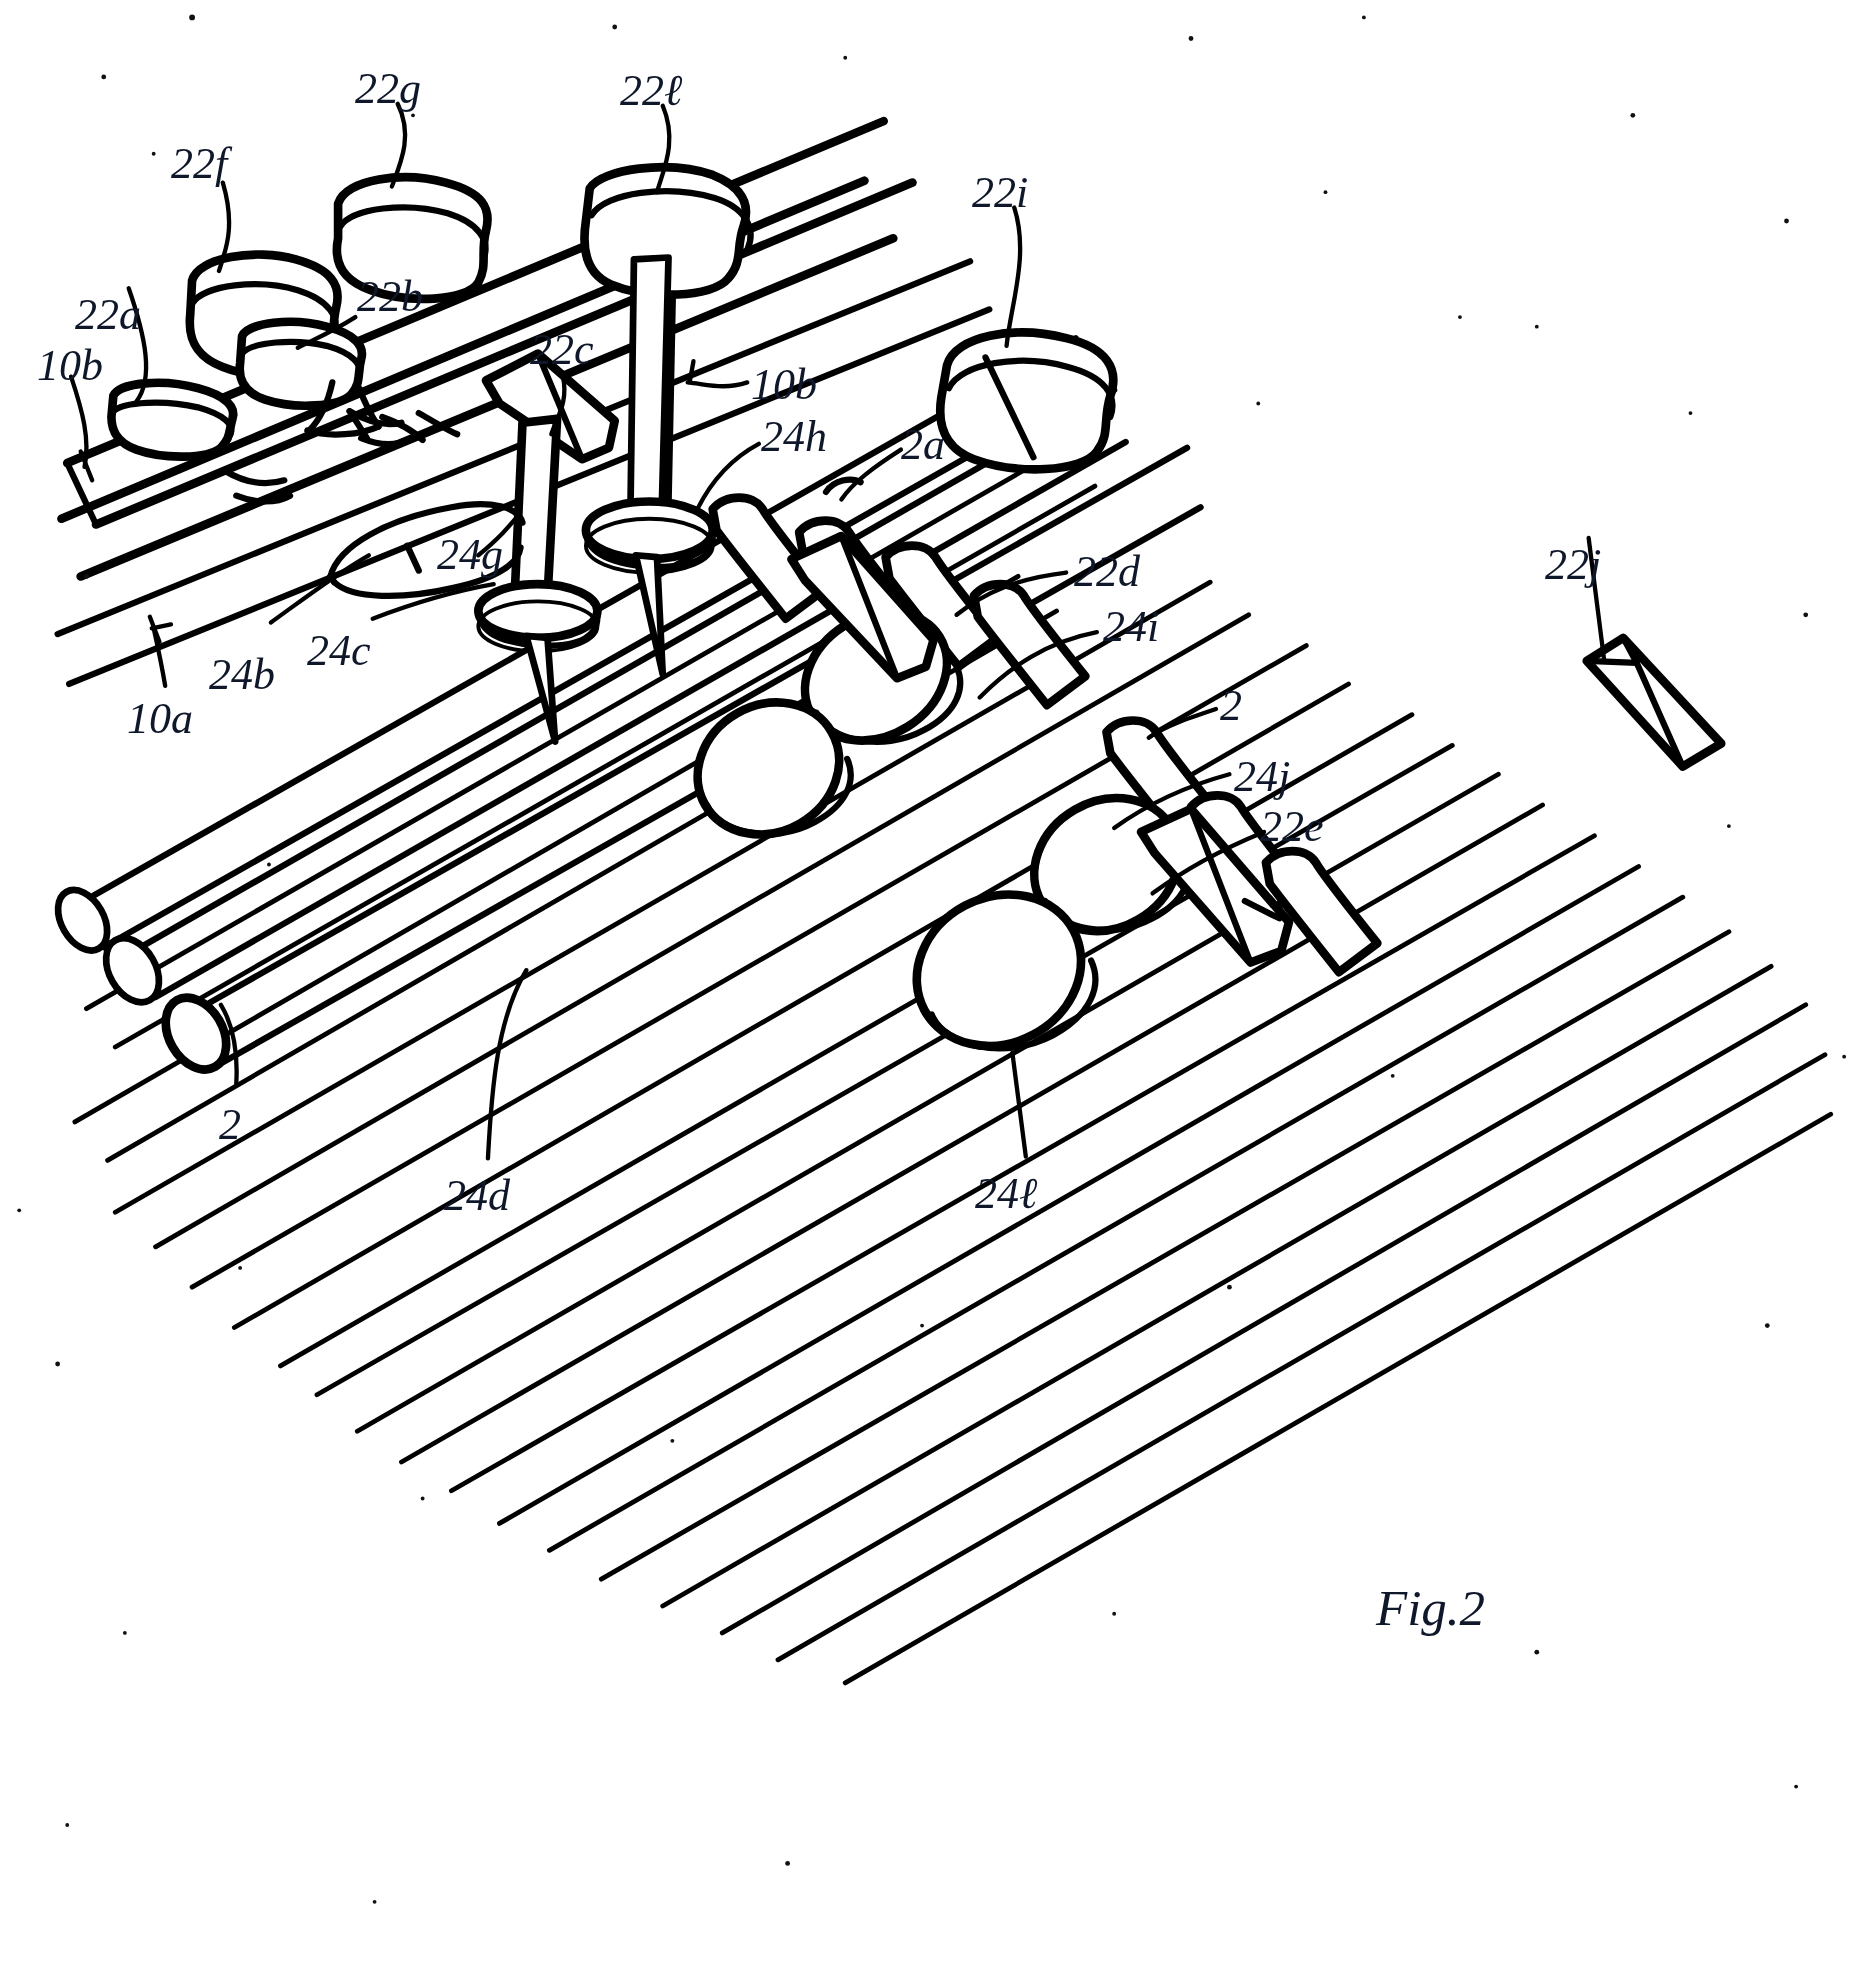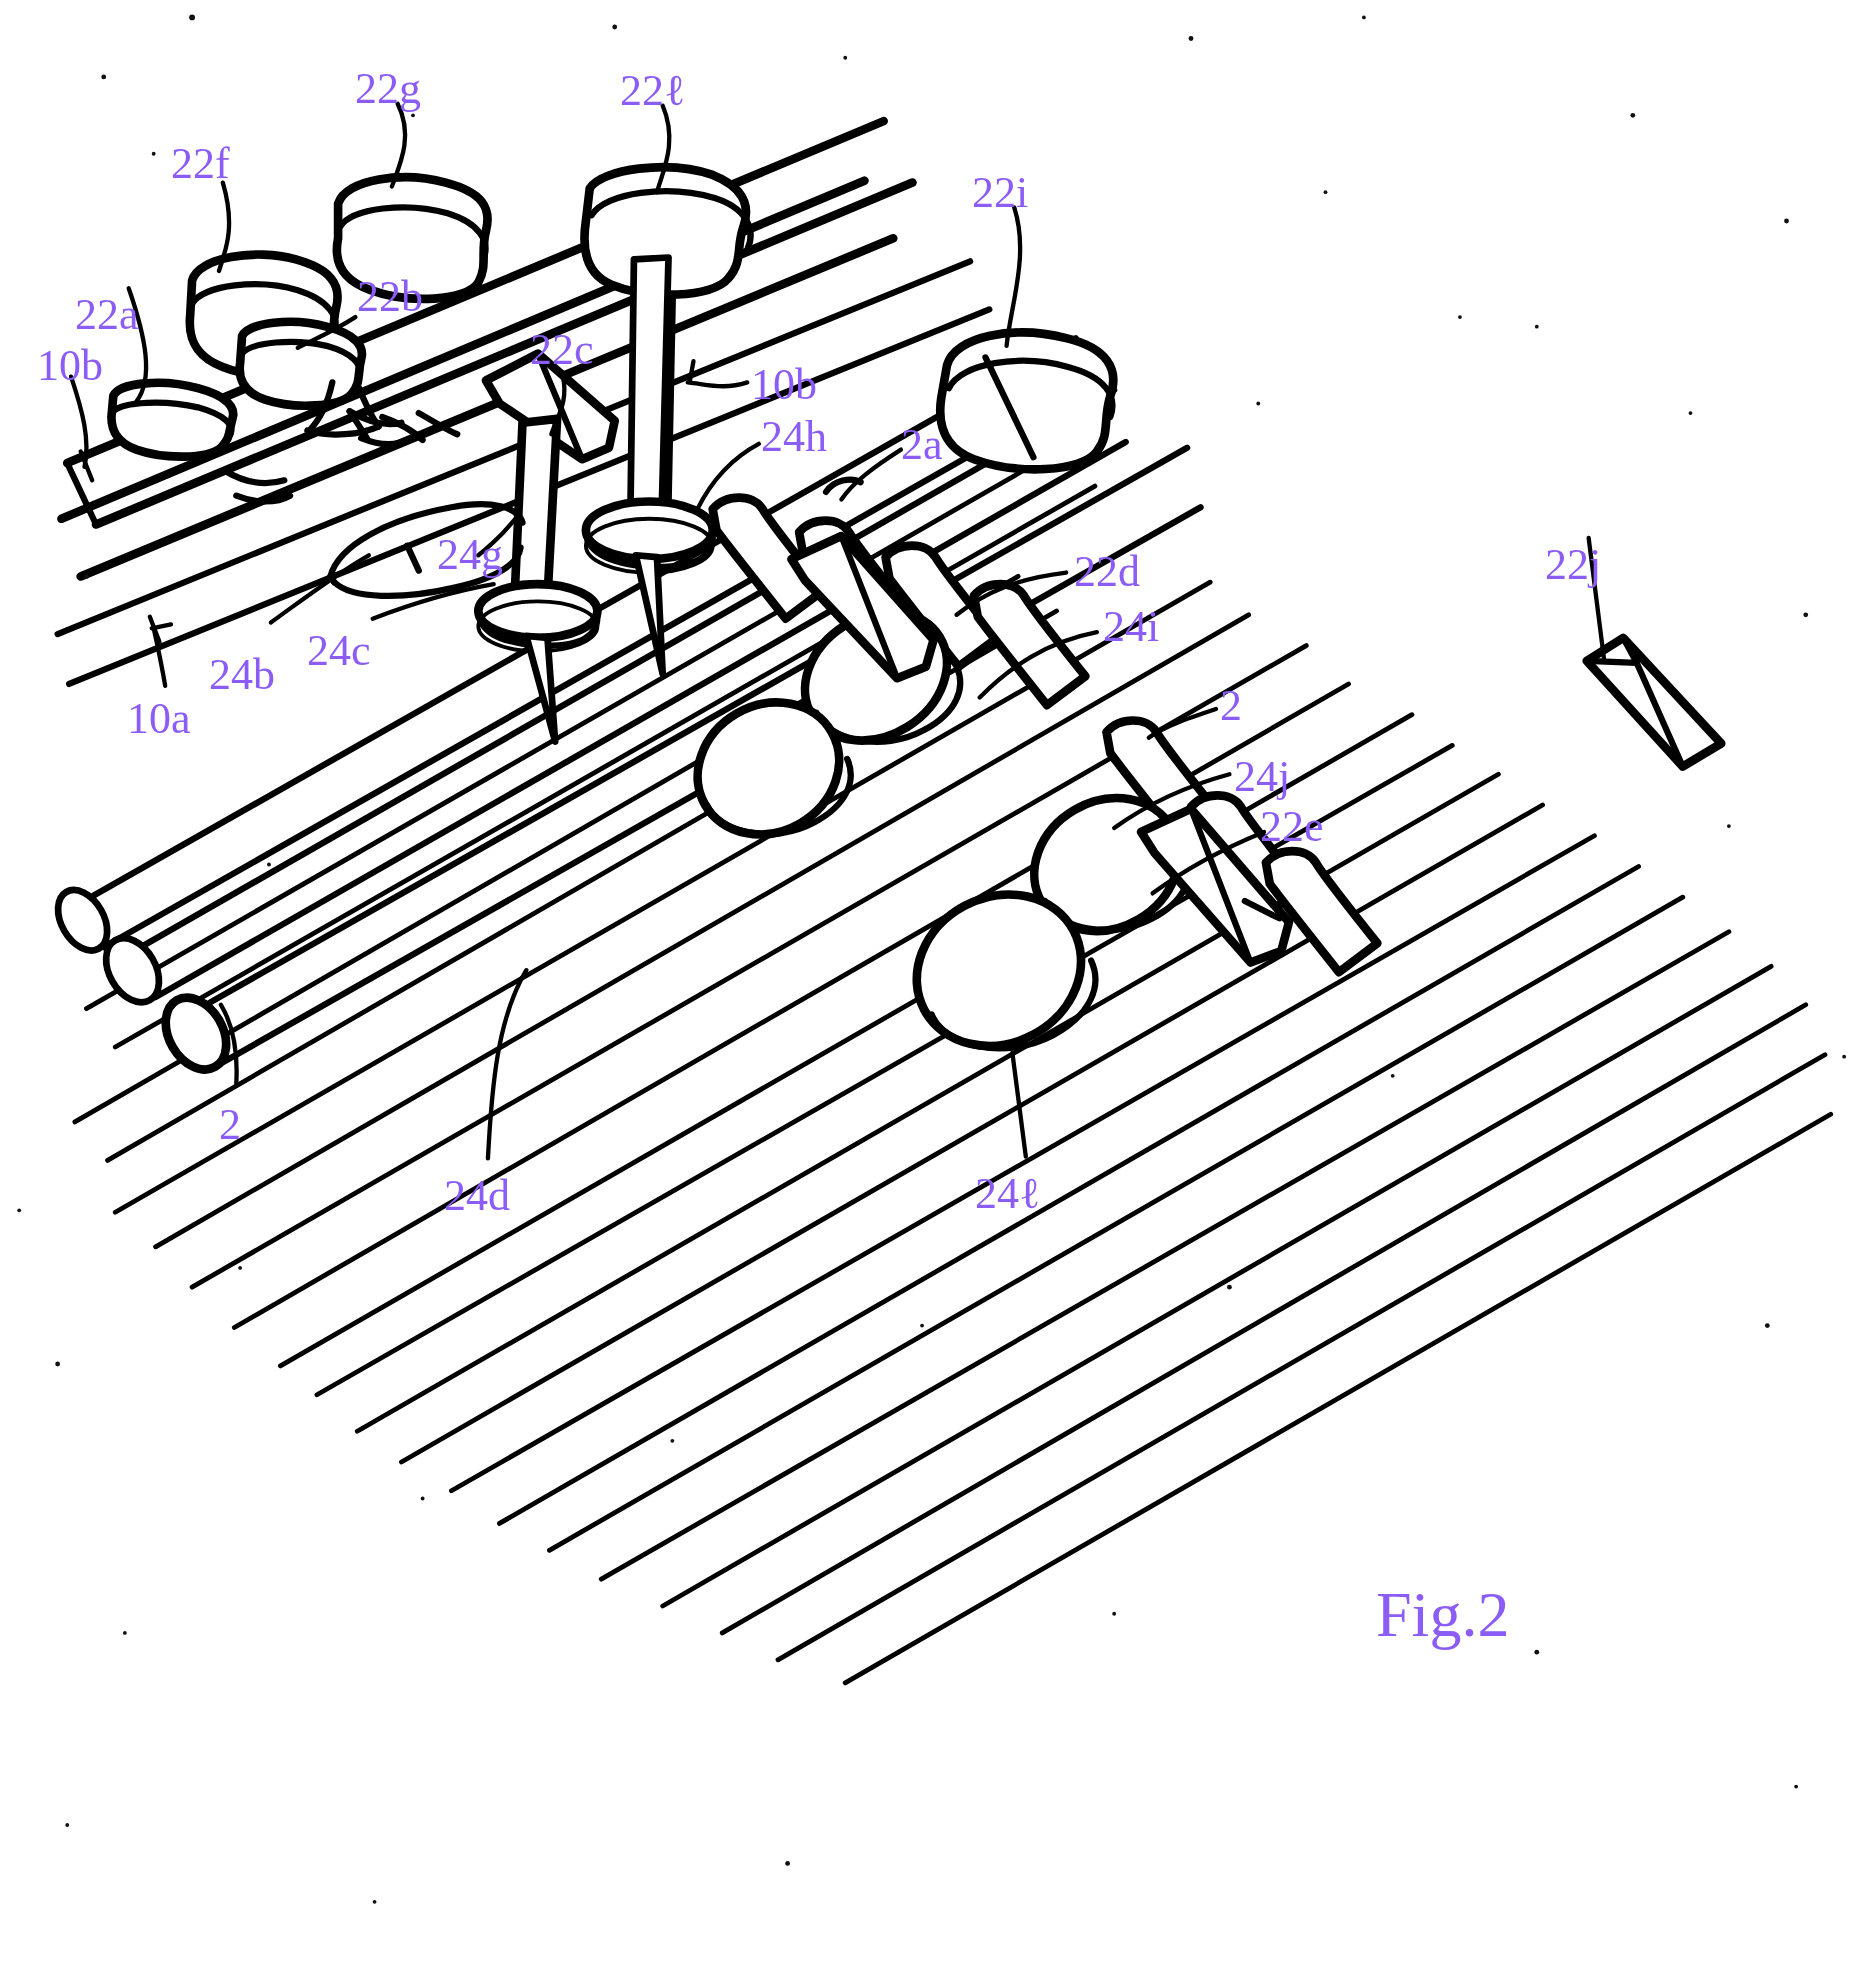--- a/index.html
+++ b/index.html
@@ -7,27 +7,28 @@
   #page{
     position:relative;
     width:1872px;height:1974px;
     background:#ffffff;
     overflow:hidden;
   }
   #fig{position:absolute;left:0;top:0;width:1872px;height:1974px;}
   .lbl{
     position:absolute;
     font-family:"Liberation Serif", serif;
-    color:#8b5cf6;
+    font-style:italic;
+    color:#0f172a;
     white-space:nowrap;
     line-height:1;
     user-select:none;
   }
   .lbl.n{font-size:44px;}
-  .lbl.fig{font-size:64px;}
+  .lbl.fig{font-size:51px;}
 </style>
 </head>
 <body>
 
 <div id="page">
 
   <svg id="fig" viewBox="0 0 1949 2055">
     <defs>
       <style>
         .ln{fill:none;stroke:#000;stroke-width:6.5;stroke-linecap:round;stroke-linejoin:round;}

